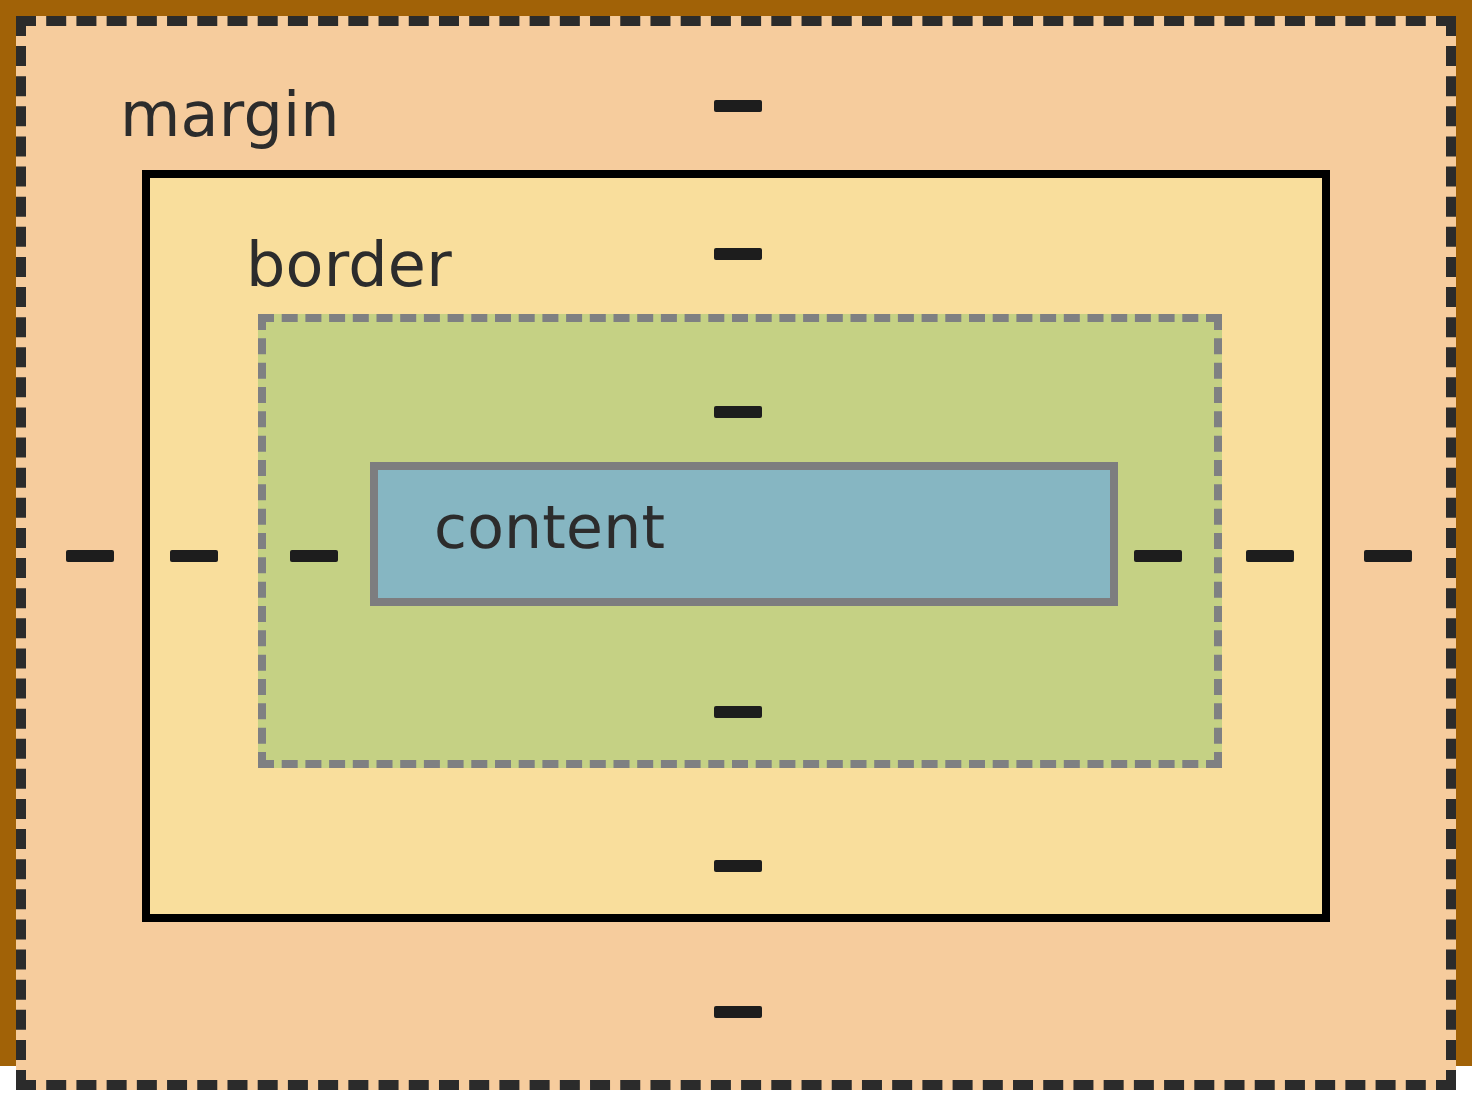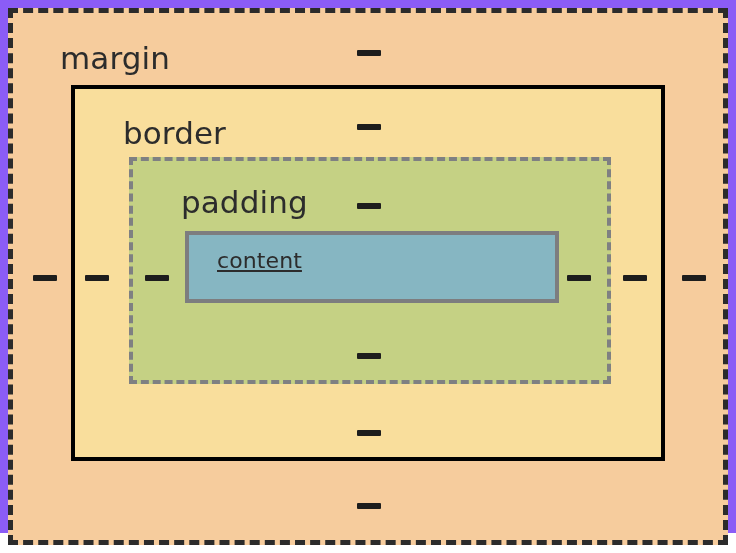--- a/index.html
+++ b/index.html
@@ -12,21 +12,21 @@
     width: 736px;
     height: 553px;
     font-family: "DejaVu Sans", "Liberation Sans", sans-serif;
     overflow: hidden;
   }
 
   #box-model-diagram {
     position: relative;
     width: 736px;
     height: 533px;
-    background: #8b5cf6;
+    background: #a16207;
   }
 
   
   .layer {
     position: absolute;
     box-sizing: border-box;
   }
 
   .margin-box {
     left: 8px;
@@ -70,21 +70,21 @@
     font-size: 31px;
     line-height: 1;
     color: #2c2c2c;
     white-space: nowrap;
     letter-spacing: 0.1px;
   }
 
   .label-margin  { left: 47px;  top: 30px; }
   .label-border  { left: 48px;  top: 29px; text-align: center; }
   .label-padding { left: 48px;  top: 26px; }
-  .label-content { left: 28px;  top: 15px; font-size: 22px; text-decoration: underline; }
+  .label-content { left: 28px;  top: 15px; font-size: 30px; }
 
   
   .tick {
     position: absolute;
     width: 24px;
     height: 6px;
     background: #1d1d1d;
     border-radius: 1px;
   }
 
@@ -117,21 +117,20 @@
   <div class="layer margin-box">
 
     <span class="layer-label label-margin">margin</span>
 
     <div class="layer border-box">
 
       <span class="layer-label label-border">border</span>
 
       <div class="layer padding-box">
 
-        <span class="layer-label label-padding">padding</span>
 
         <div class="layer content-box">
           <span class="layer-label label-content">content</span>
         </div>
 
       </div>
     </div>
   </div>
 
   <span class="tick tick-row-h tick-margin-left"></span>

